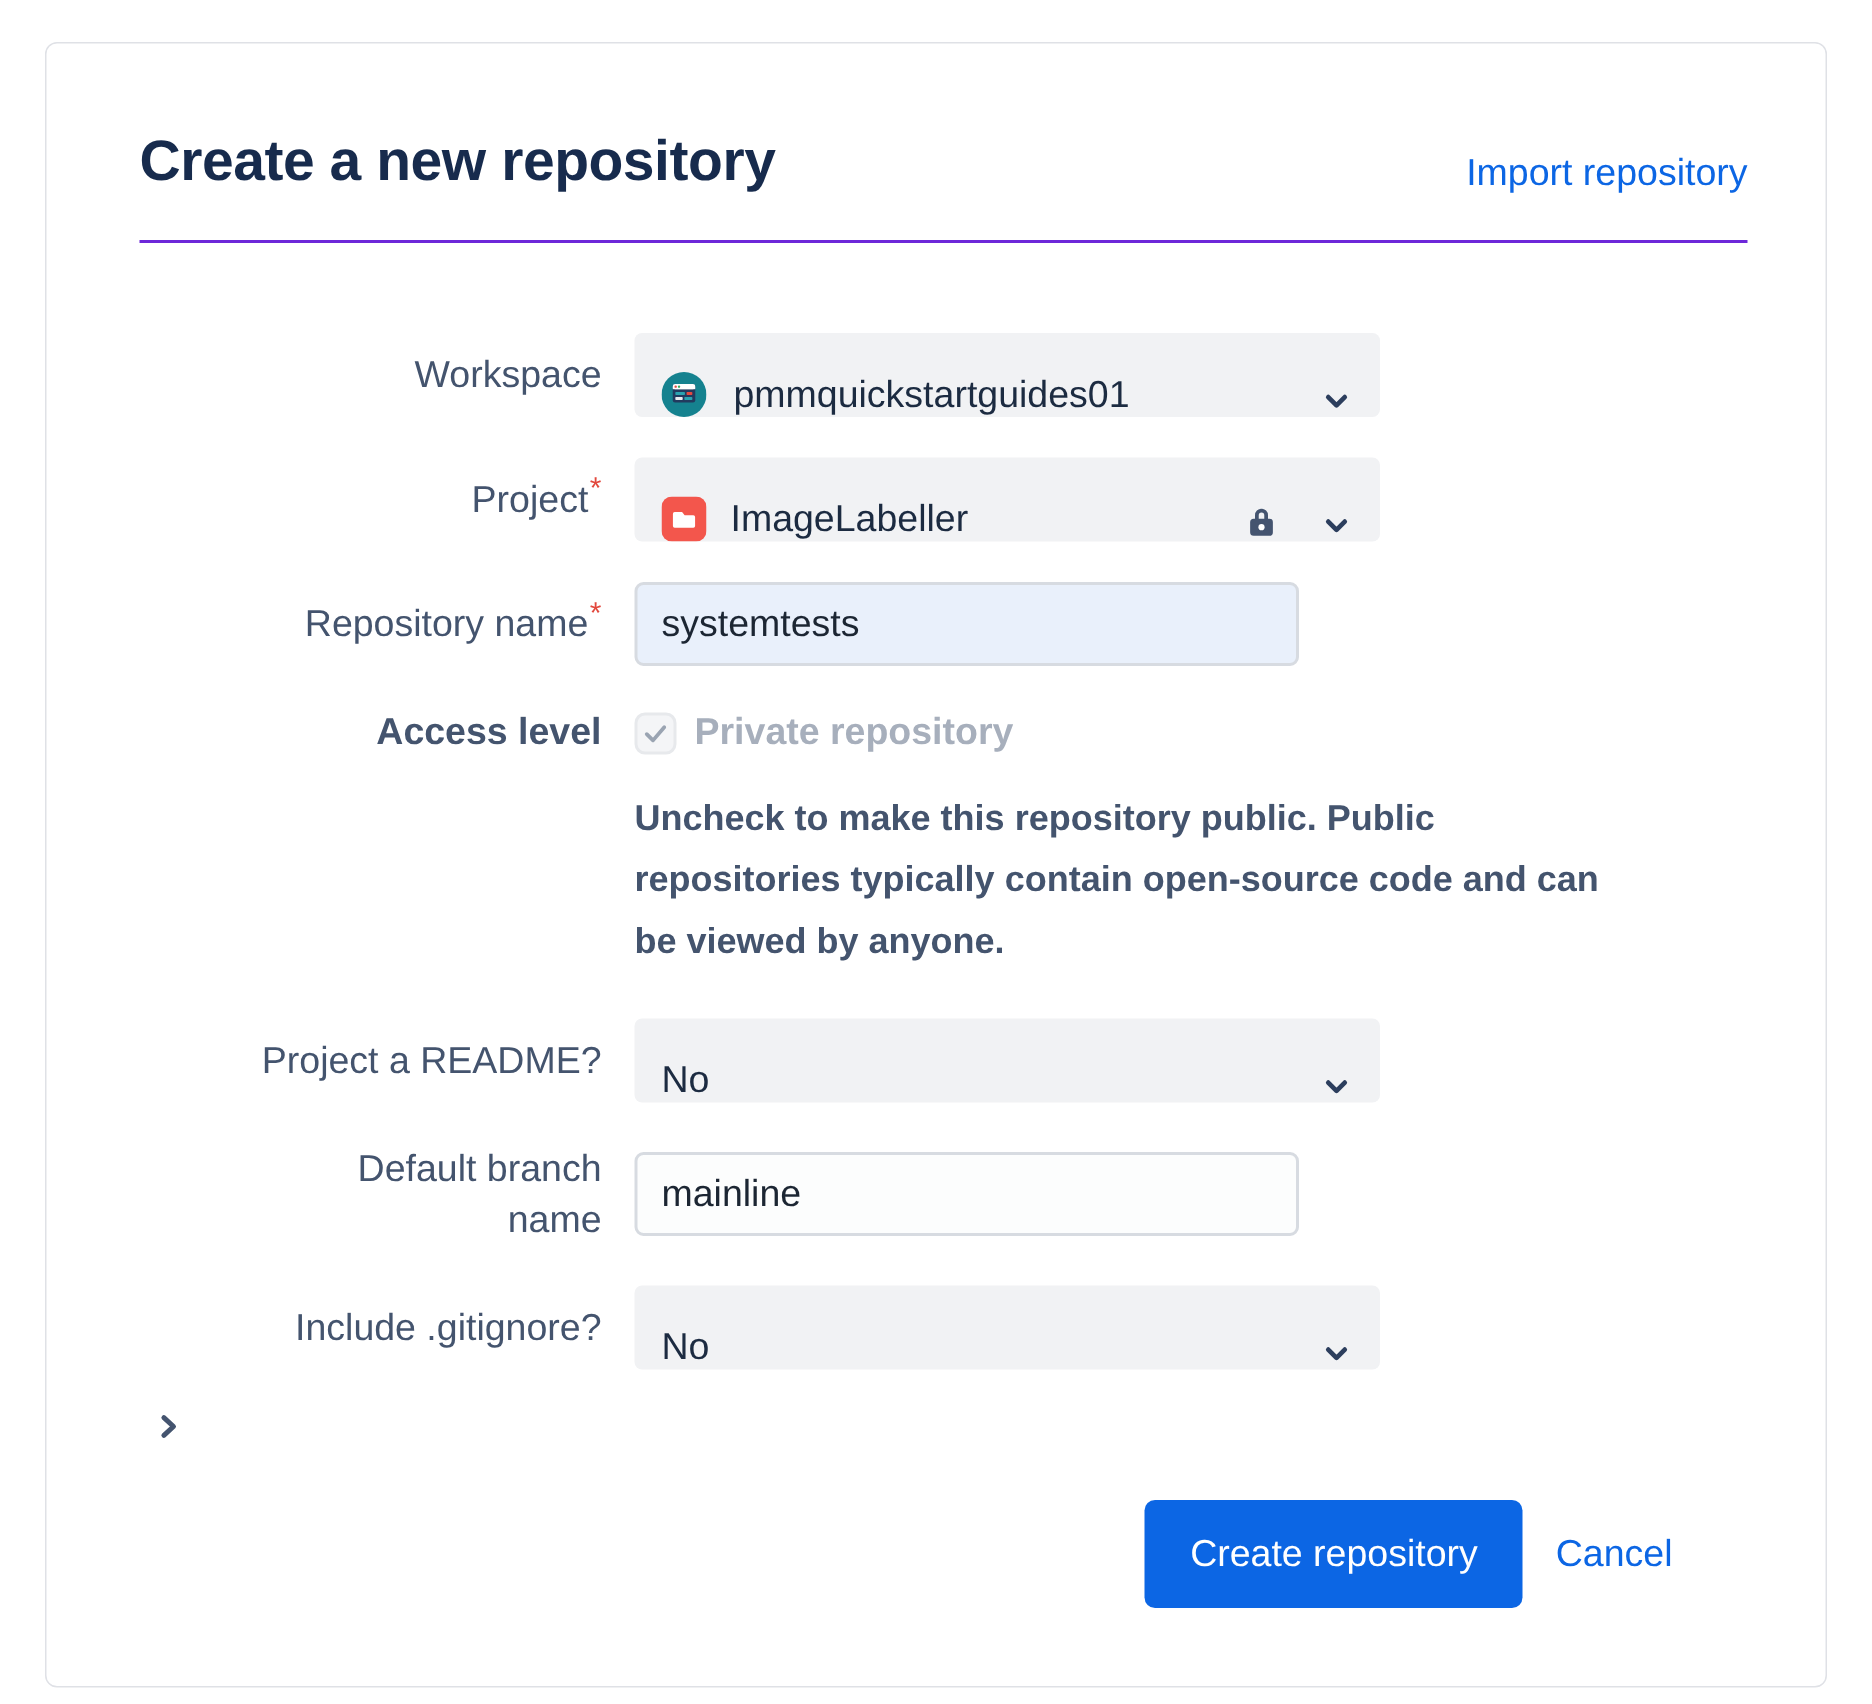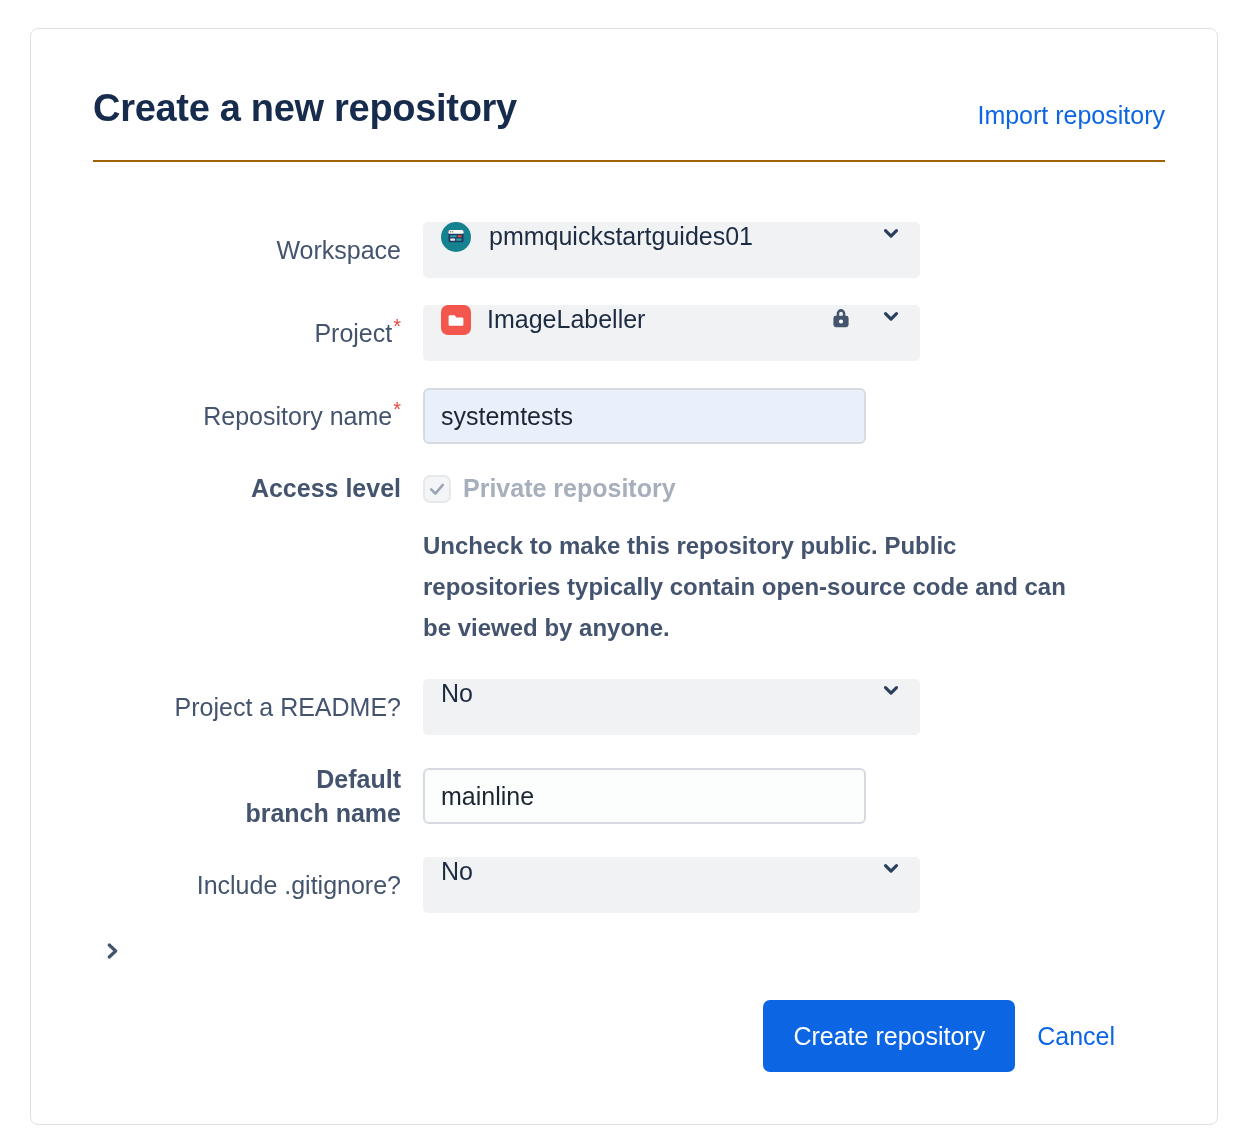--- a/index.html
+++ b/index.html
@@ -16,21 +16,21 @@
     border-radius: 8px;
     padding: 58px 52px 52px 62px;
     min-height: 1020px;
   }
   
   .card-header {
     display: flex;
     justify-content: space-between;
     align-items: flex-end;
     padding-bottom: 30px;
-    border-bottom: 2px solid #a16207;
+    border-bottom: 2px solid #6d28d9;
   }
   .page-title {
     font-size: 38px;
     font-weight: 700;
     color: #172B4D;
     letter-spacing: -0.3px;
   }
   a.link {
     color: #0C66E4;
     text-decoration: none;
@@ -53,28 +53,28 @@
     font-size: 25px;
     line-height: 34px;
   }
   .label-cell .required {
     color: #E2483D;
     font-size: 20px;
     vertical-align: super;
     line-height: 0;
     margin-left: 1px;
   }
-  .label-narrow { display: inline-block; max-width: 170px; font-weight: bold; }
+  .label-narrow { display: inline-block; max-width: 170px; }
   
   .select-field {
     height: 56px;
     background: #F1F2F4;
     border-radius: 5px;
     display: flex;
-    align-items: flex-start;
+    align-items: flex-end;
     padding: 0 18px 0 18px;
     cursor: pointer;
   }
   .select-field .value {
     flex: 1;
     font-size: 25px;
     color: #1C2B41;
     white-space: nowrap;
     overflow: hidden;
   }

